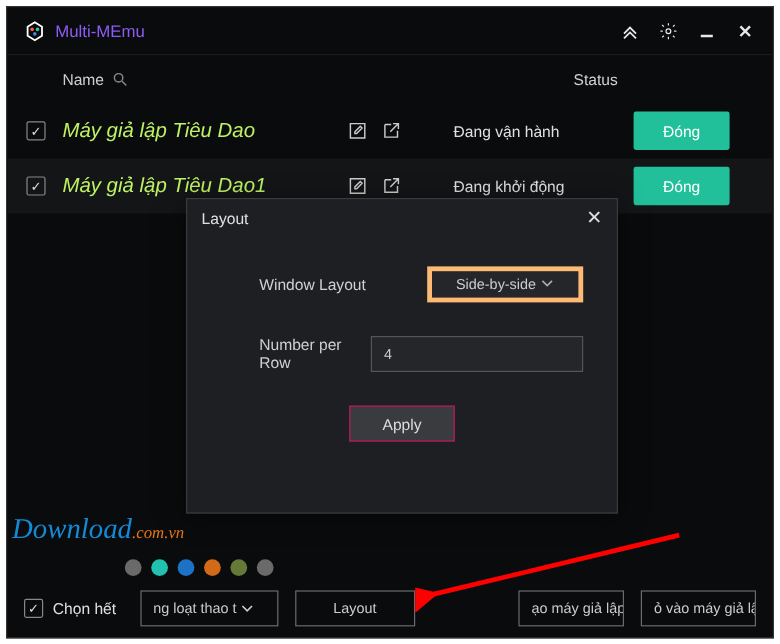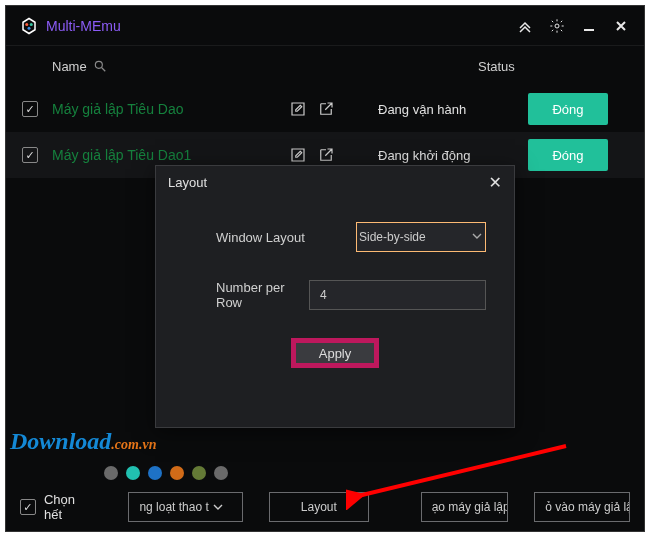--- a/index.html
+++ b/index.html
@@ -60,21 +60,21 @@
       width: 16px; height: 16px;
       border: 1.5px solid #888;
       border-radius: 2px;
       display: flex;
       align-items: center;
       justify-content: center;
       color: #ddd;
       font-size: 11px;
     }
     .checkbox.checked::before { content: "✓"; }
-    .row-name { flex: 1; color: #15803d; font-size: 14px; }
+    .row-name { flex: 1; color: #bef264; font-size: 17px; font-style: italic; }
     .row-icons { width: 90px; display: flex; gap: 8px; }
     .sm-icon {
       width: 20px; height: 20px;
       display: flex; align-items: center; justify-content: center;
       cursor: pointer;
     }
     .row-status { width: 150px; color: #e0e0e0; font-size: 13px; }
     .btn-pill {
       width: 80px; height: 32px;
       background: #21c09a;
@@ -102,75 +102,75 @@
       font-size: 13px;
       color: #e0e0e0;
     }
     .dialog-header .spacer { flex: 1; }
     .dialog-close { cursor: pointer; font-size: 16px; }
     .dialog-body { padding: 24px 28px 0; }
     .form-row { display: flex; align-items: center; margin-bottom: 28px; margin-left: 32px; }
     .form-label { width: 140px; color: #d0d0d0; font-size: 13px; }
     .select-box {
       flex: 1; height: 30px;
-      border: 1px solid #fdba74;
+      border: 4px solid #fdba74;
       background: #25262a;
       display: flex; align-items: center;
-      padding: 0 2px;
+      padding: 0 20px;
       color: #ccc;
       font-size: 12px;
       cursor: pointer;
       position: relative;
     }
     .select-box .chev { margin-left: auto; }
     .input-box {
       flex: 1; height: 30px;
       border: 1px solid #555;
       background: #25262a;
       color: #ccc;
       padding: 0 10px;
       font-size: 12px;
     }
     .apply-btn {
       margin: 20px auto 0;
       display: block;
       width: 88px; height: 30px;
       background: #3a3b3f;
-      border: 5px solid #be185d;
+      border: 1px solid #be185d;
       color: #ddd;
       cursor: pointer;
       font-size: 13px;
     }
     
     .watermark {
       position: absolute;
       left: 10px; top: 428px;
       font-family: "Comic Sans MS", cursive;
       font-size: 24px;
-      font-weight: bold;
+      font-weight: normal;
       font-style: italic;
       pointer-events: none;
       z-index: 5;
     }
     .watermark .d { color: #1489d6; }
     .watermark .c { color: #e67518; font-size: 14px; font-style: italic; vertical-align: baseline; }
     .dots {
       position: absolute;
       left: 98px; top: 460px;
       display: flex; gap: 8px;
     }
     .dot { width: 14px; height: 14px; border-radius: 50%; }
     .bottom-bar {
       position: absolute;
       left: 0; right: 0; bottom: 0;
       height: 48px;
       display: flex;
       align-items: center;
       padding: 0 14px;
-      gap: 26px;
+      gap: 14px;
     }
     .chk-label { display: flex; align-items: center; gap: 8px; color: #e0e0e0; font-size: 13px; margin-right: 6px; }
     .btn-outline {
       height: 30px;
       border: 1px solid #6a6b6e;
       background: transparent;
       color: #ccc;
       font-size: 12px;
       padding: 0 10px;
       cursor: pointer;

